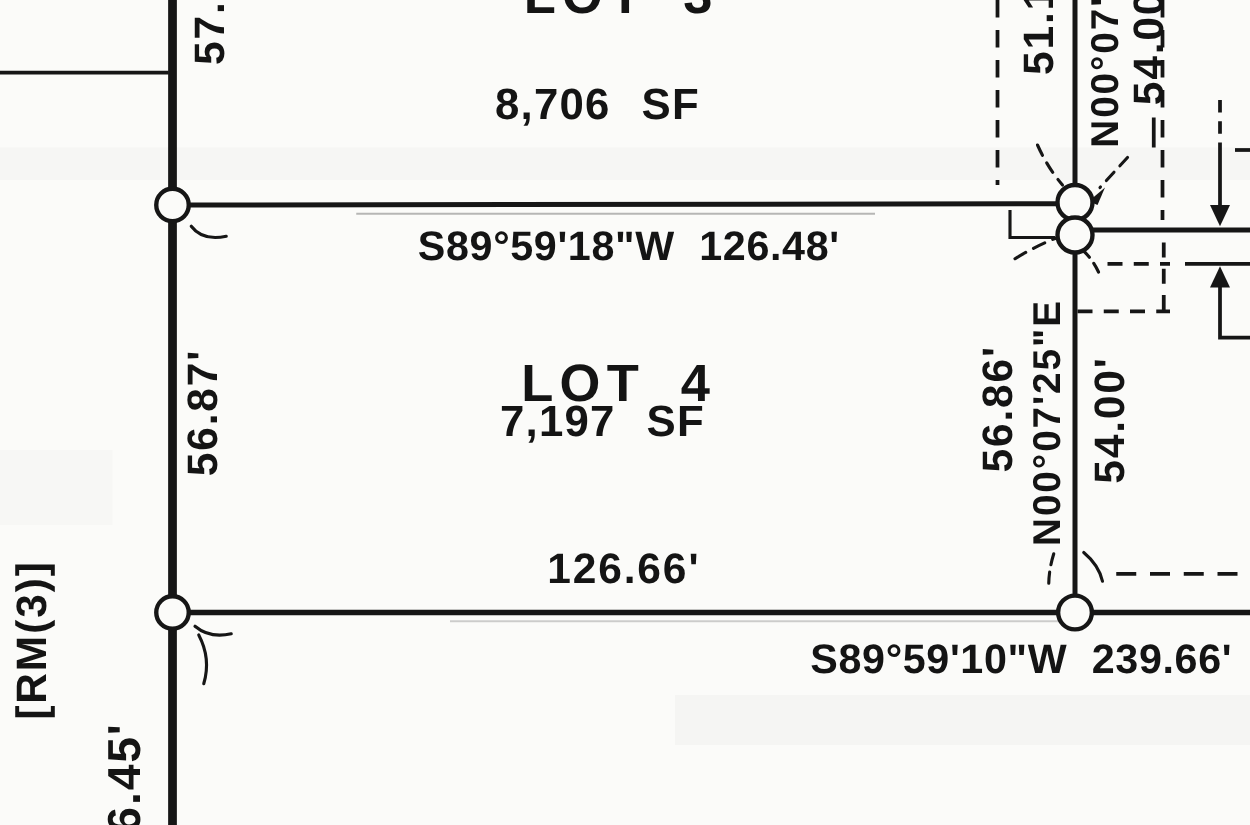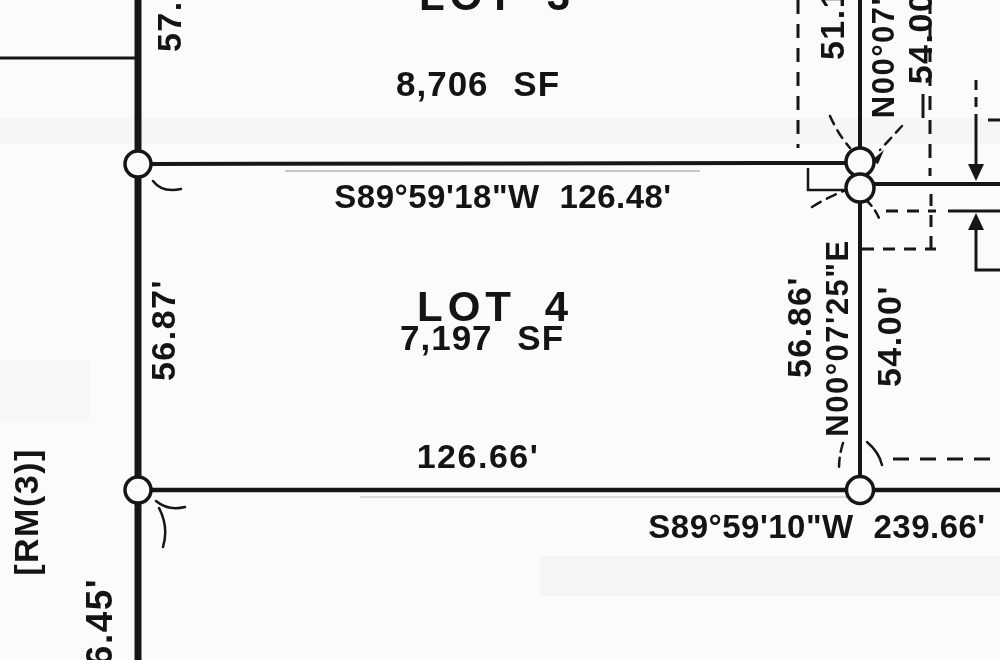--- a/index.html
+++ b/index.html
@@ -97,21 +97,21 @@
   </svg>
 
   <div class="lbl lot-name" style="left:497px;top:-4px;">LOT 3</div>
   <div class="lbl lot-area" style="left:478px;top:40px;margin-top:44px;">8,706 SF</div>
 
   <div class="lbl bearing" style="left:503px;top:197px;">S89°59'18"W 126.48'</div>
 
   <div class="lbl lot-name" style="left:495px;top:307px;">LOT 4</div>
   <div class="lbl lot-area" style="left:482px;top:338px;">7,197 SF</div>
 
-  <div class="lbl dim" style="left:478px;top:456px;">126.66'</div>
+  <div class="lbl dim" style="left:499px;top:456px;">126.66'</div>
   <div class="lbl bearing" style="left:817px;top:527px;">S89°59'10"W 239.66'</div>
 
   <div class="lbl dim rot" style="left:169px;top:16px;">57.0</div>
   <div class="lbl dim rot" style="left:163px;top:330px;">56.87'</div>
   <div class="lbl dim rot" style="left:26px;top:512px;">[RM(3)]</div>
   <div class="lbl dim rot" style="left:100px;top:622px;font-size:37px;">6.45'</div>
 
   <div class="lbl dim rot" style="left:832px;top:24px;">51.1</div>
   <div class="lbl dim rot" style="left:884px;top:48px;font-size:31px;">N00°07'2</div>
   <div class="lbl dim rot" style="left:920px;top:38px;">54.00</div>

